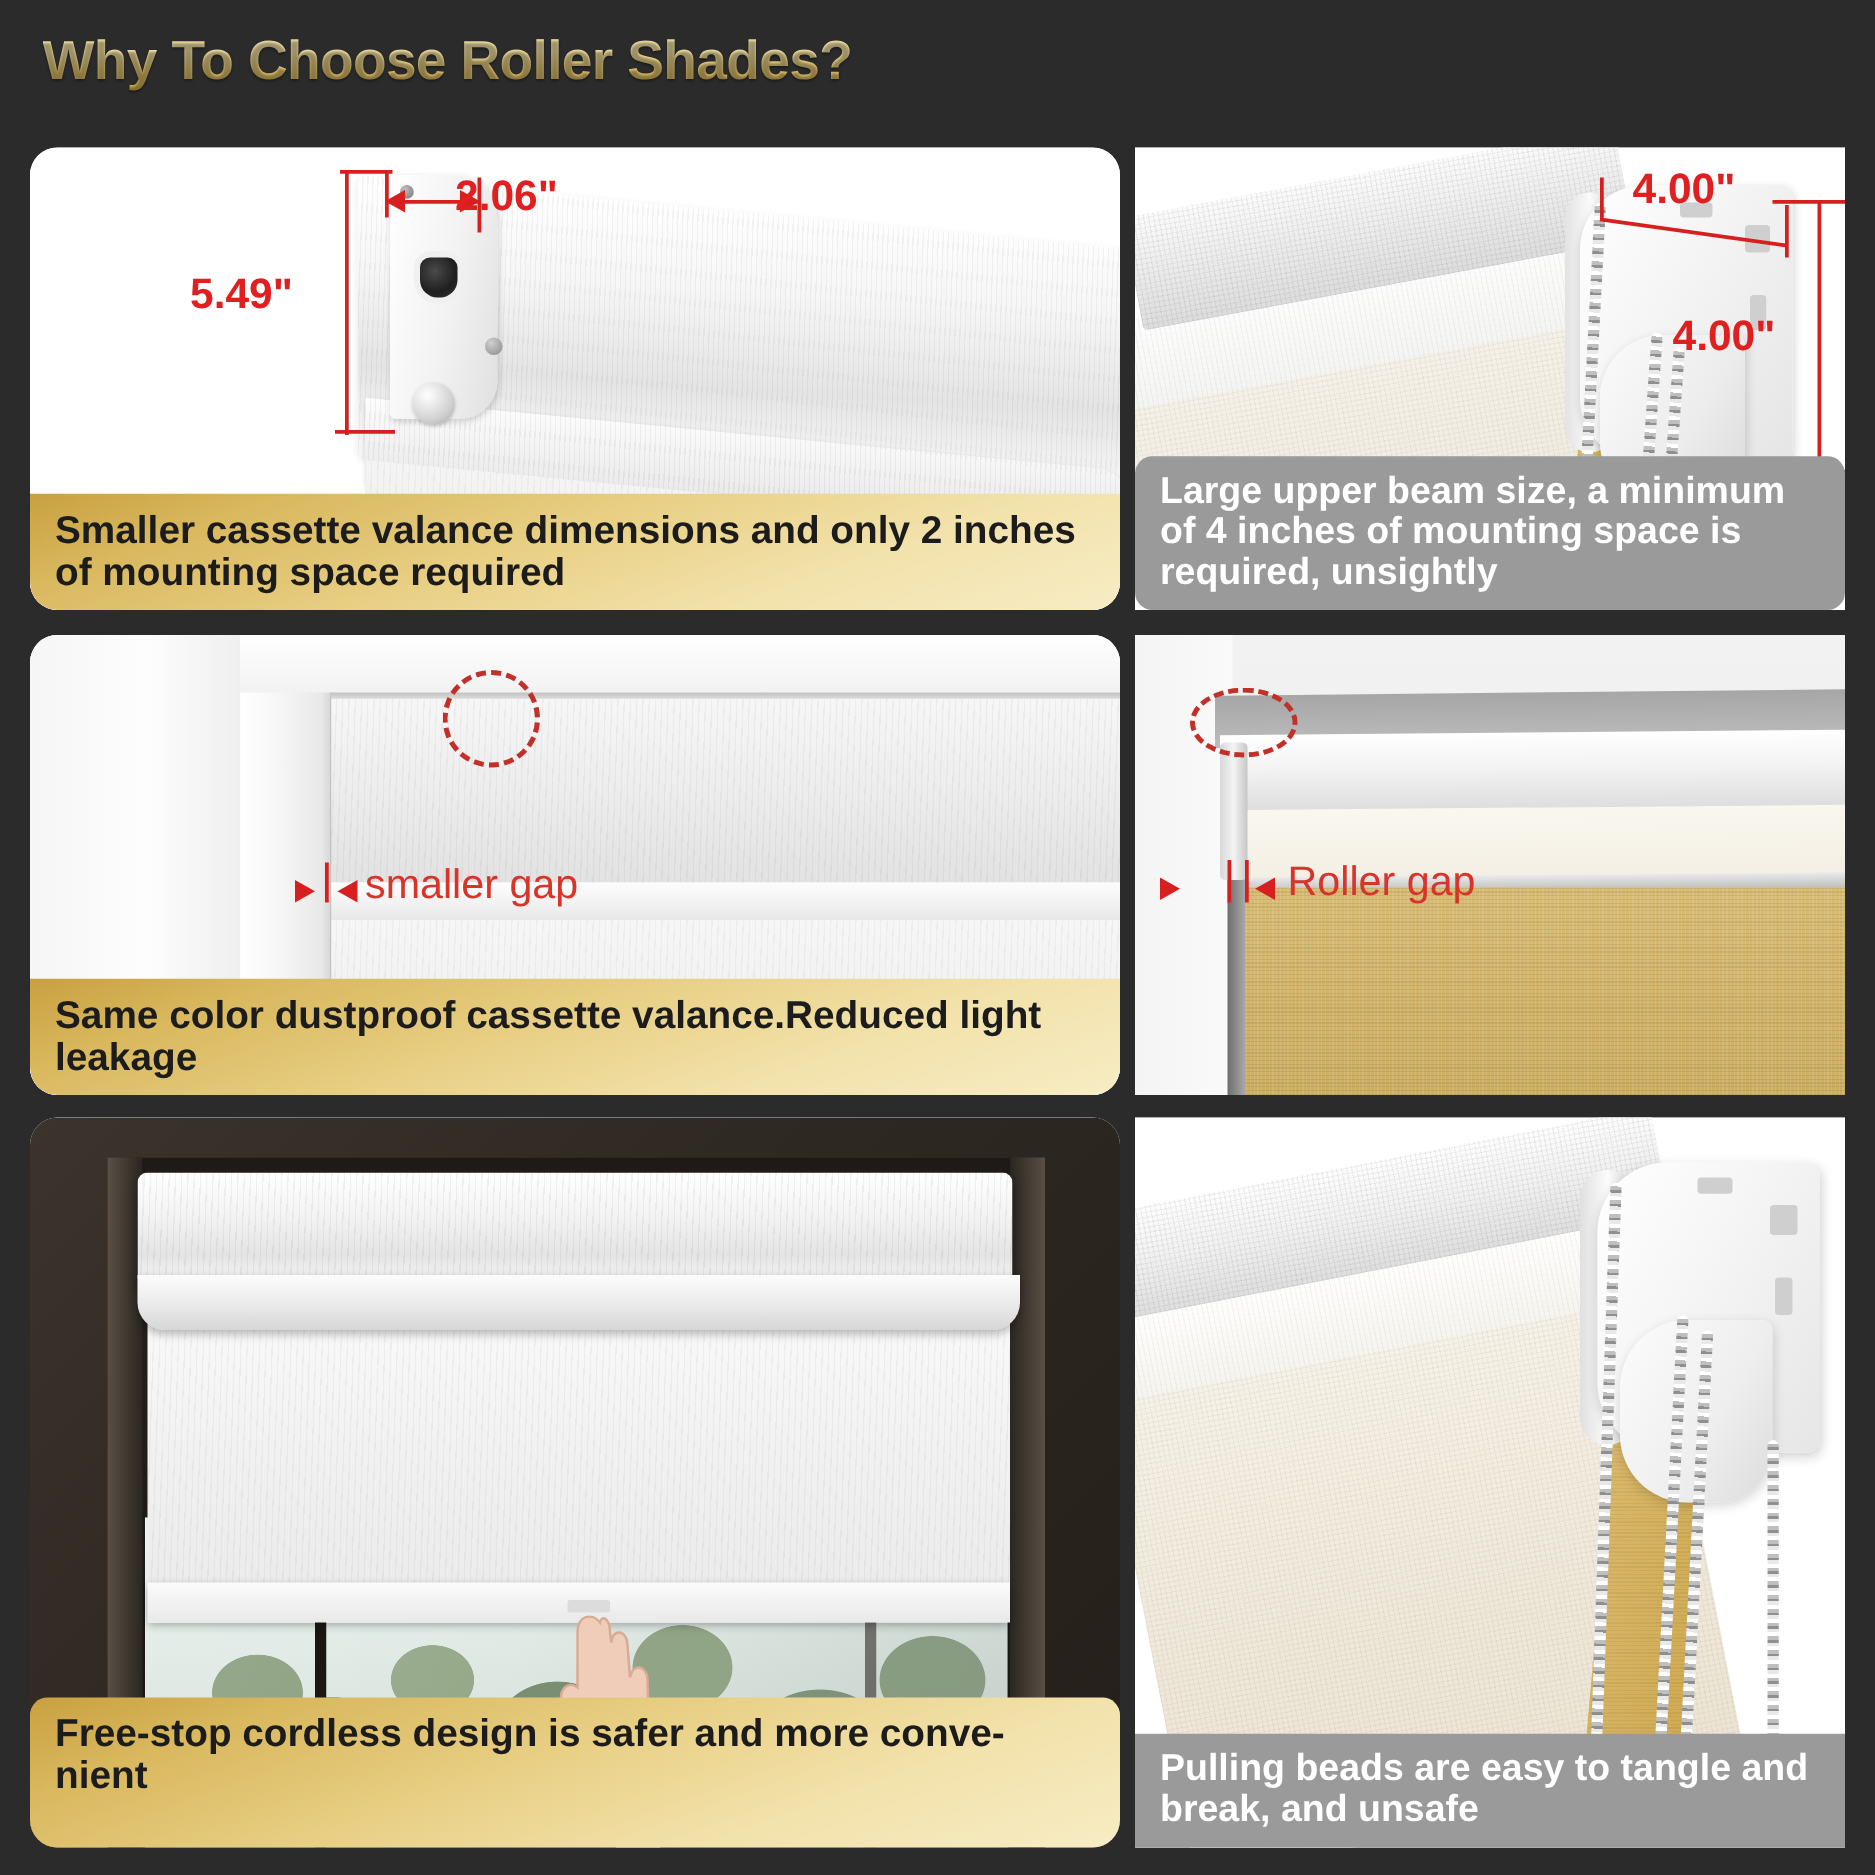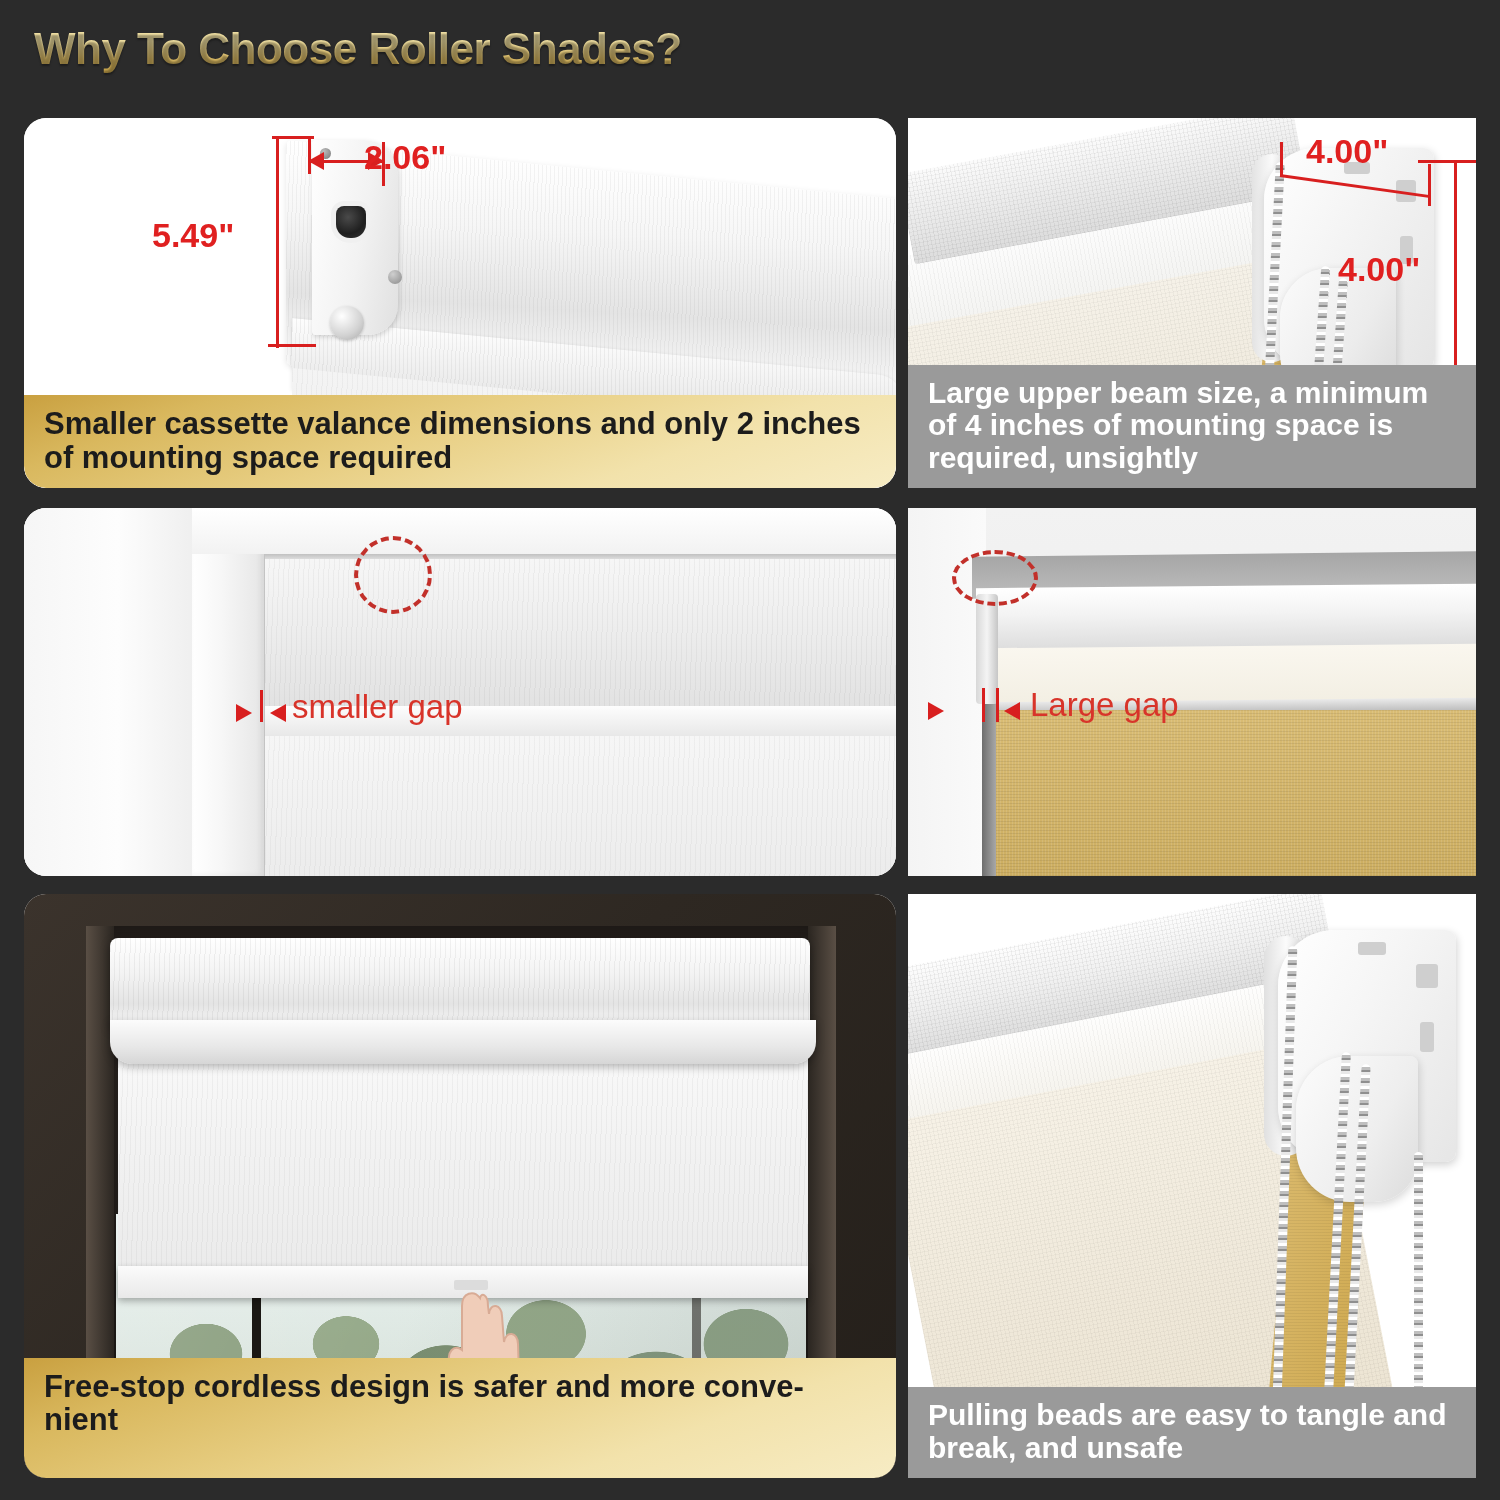--- a/index.html
+++ b/index.html
@@ -70,21 +70,21 @@
     color: #1c1c1c;
     font-size: 31px;
     border-bottom-left-radius: 22px;
     border-bottom-right-radius: 22px;
   }
   .cap.gray {
     background: #9a9a9a;
     color: #ffffff;
     font-size: 30px;
   }
-  .cap.tall { min-height: 120px; }
+  .cap.tall { min-height: 120px; border-radius: 14px; }
 
   
   .dim-label {
     position: absolute;
     color: #e02020;
     font-weight: bold;
     font-size: 34px;
     white-space: nowrap;
     z-index: 8;
   }
@@ -582,41 +582,42 @@
       <div class="p3-frame"></div>
       <div class="p3-frame-top"></div>
 
       <div class="dashed-circle" style="left:330px; top:28px; width:78px; height:78px;"></div>
 
       <div class="arrow-r" style="left:212px; top:196px;"></div>
       <div class="tick-v" style="left:236px; top:182px; height:32px;"></div>
       <div class="arrow-l" style="left:246px; top:196px;"></div>
       <div class="gap-label" style="left:268px; top:180px;">smaller gap</div>
     </div>
+    <div class="cap gold">Same color dustproof cassette valance.Reduced light leakage</div>
   </div>
 
   <div class="panel bad col-r row-2">
     <div class="photo">
       <div class="p4-bg"></div>
       <div class="p4-wall"></div>
       <div class="p4-topshadow"></div>
       <div class="p4-tube"></div>
       <div class="p4-cream"></div>
       <div class="p4-silver"></div>
       <div class="p4-gold"></div>
       <div class="p4-gapdark"></div>
       <div class="p4-bracket"></div>
 
       <div class="dashed-circle" style="left:44px; top:42px; width:86px; height:56px;"></div>
 
       <div class="arrow-r" style="left:20px; top:194px;"></div>
       <div class="tick-v" style="left:74px; top:180px; height:34px;"></div>
       <div class="tick-v" style="left:88px; top:180px; height:34px;"></div>
       <div class="arrow-l" style="left:96px; top:194px;"></div>
-      <div class="gap-label" style="left:122px; top:178px;">Large gap</div>
+      <div class="gap-label" style="left:122px; top:178px;">Roller gap</div>
     </div>
   </div>
 
   <div class="panel good col-l row-3">
     <div class="photo">
       <div class="p5-bg"></div>
       <div class="p5-recess"></div>
       <div class="p5-sky"></div>
       <div class="p5-trees"></div>
       <div class="p5-glass"></div>

